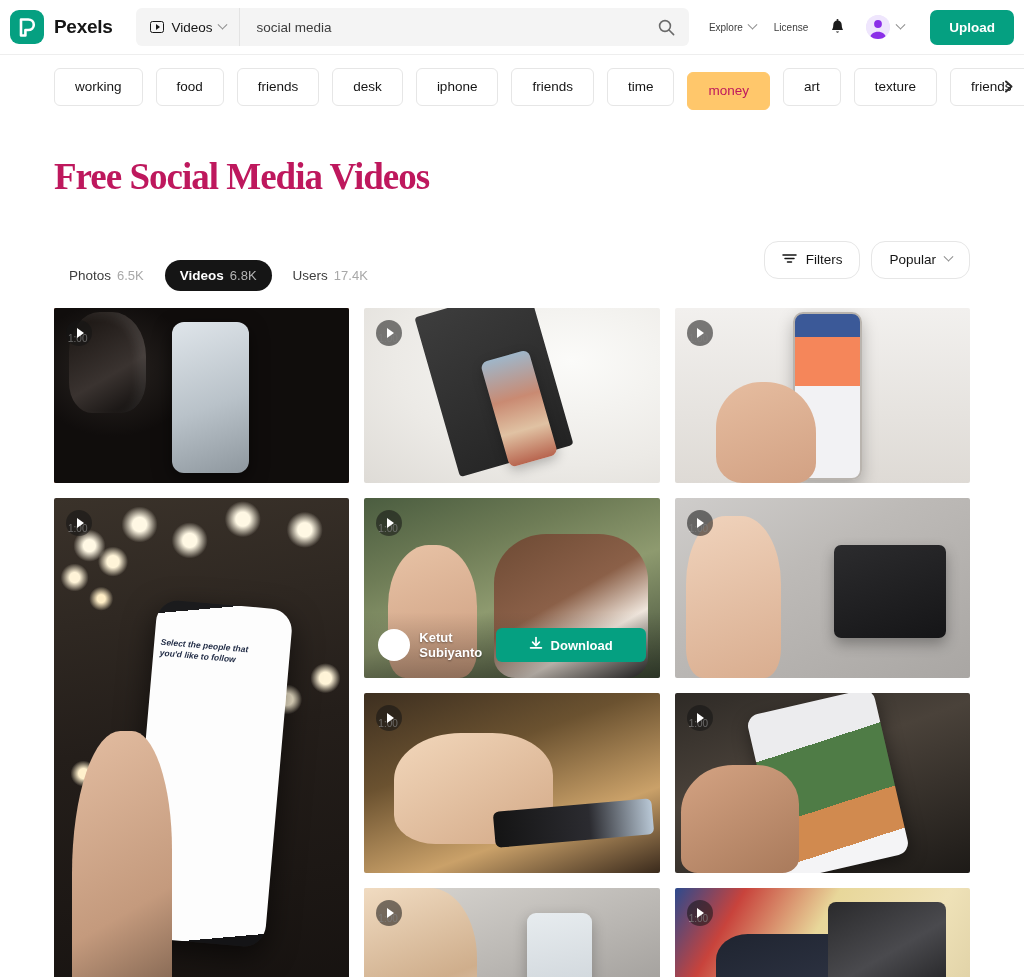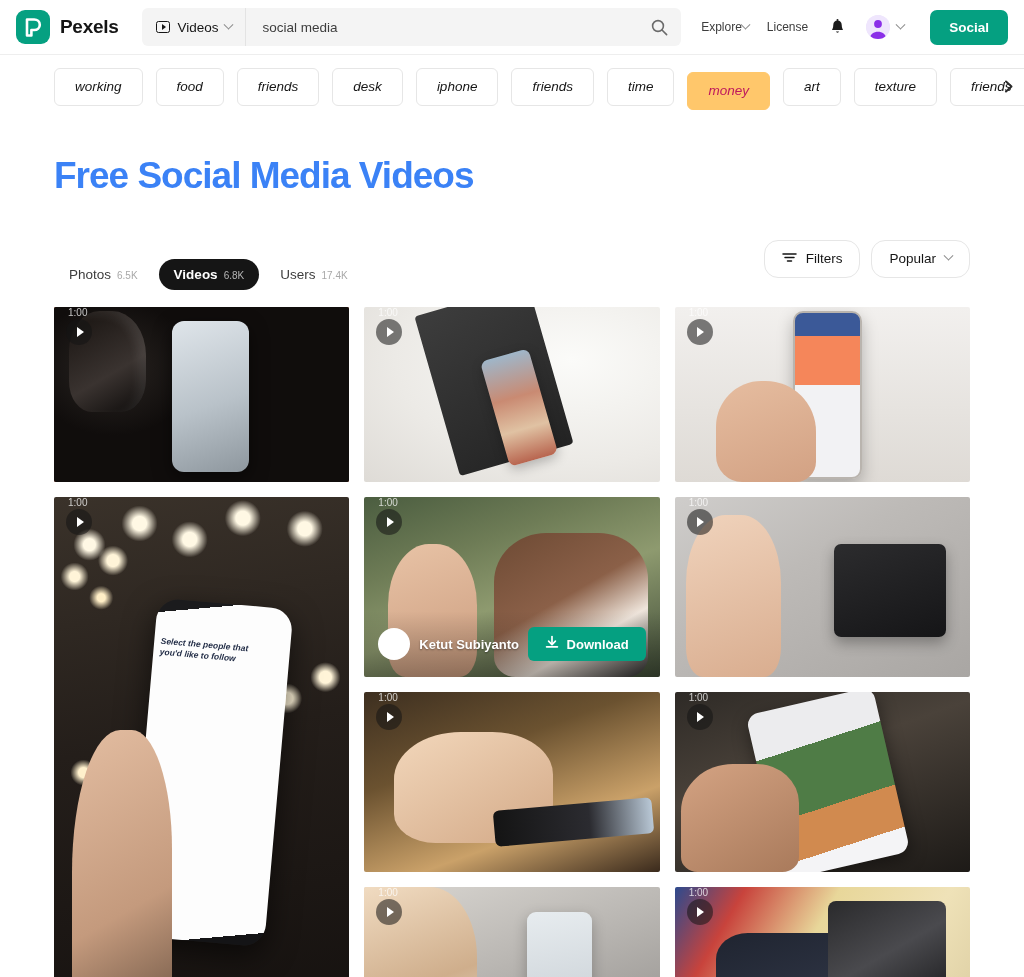--- a/index.html
+++ b/index.html
@@ -7,21 +7,21 @@
     width: 1024px; height: 977px;
     font-family: "Liberation Sans", sans-serif;
     background: #ffffff; color: #151515;
     overflow: hidden;
   }
 
   
   .header {
     height: 55px; width: 1024px;
     display: flex; align-items: center;
-    padding: 0 16px;
+    padding: 0 10px;
     border-bottom: 1px solid #eeeeee;
     background: #fff;
     position: relative;
   }
   .brand { display: flex; align-items: center; gap: 10px; flex: 0 0 auto; }
   .logo-sq {
     width: 34px; height: 34px; border-radius: 9px;
     background: #05A081;
     display: flex; align-items: center; justify-content: center;
   }
@@ -54,71 +54,71 @@
     flex: 1 1 auto; border: 0; outline: 0; background: transparent;
     font-family: "Liberation Sans", sans-serif; font-size: 13.5px; color: #3d3d3d;
     padding: 0 12px 0 16px; height: 38px;
   }
   .search-btn {
     width: 44px; height: 38px; border: 0; background: transparent; cursor: pointer;
     display: flex; align-items: center; justify-content: center;
   }
 
   .nav { display: flex; align-items: center; gap: 18px; flex: 0 0 auto; }
-  .nav-link { font-size: 12px; color: #3d3d3d; cursor: pointer; display: flex; align-items: center; gap: 0; white-space: nowrap; }
+  .nav-link { font-size: 10px; color: #3d3d3d; cursor: pointer; display: flex; align-items: center; gap: 6px; white-space: nowrap; }
   .bell { width: 22px; height: 22px; display: flex; align-items: center; justify-content: center; cursor: pointer; }
   .avatar-grp { display: flex; align-items: center; gap: 7px; cursor: pointer; }
   .avatar {
     width: 24px; height: 24px; border-radius: 50%;
     background: #ede4fb; display: flex; align-items: flex-end; justify-content: center; overflow: hidden;
   }
   .upload-btn {
     margin-left: 8px; background: #05A081; color: #fff; border: 0;
     border-radius: 7px; height: 35px; padding: 0 19px;
     font-size: 13.5px; font-weight: 600; cursor: pointer;
     font-family: "Liberation Sans", sans-serif;
   }
 
   
   .tagbar {
     height: 63px; display: flex; align-items: center;
-    padding: 0 54px; gap: 13px; position: relative; overflow: hidden; font-style: italic;
+    padding: 0 54px; gap: 13px; position: relative; overflow: hidden;
   }
   .pill {
     height: 38px; padding: 0 20px; border-radius: 6px;
     border: 1px solid #e6e6e6; background: #fff;
     display: flex; align-items: center; justify-content: center;
     font-size: 13.5px; color: #151515; cursor: pointer; white-space: nowrap;
     flex: 0 0 auto;
   }
   .pill.active { background: #FFC76B; border-color: #FFC76B; color: #be185d; margin-top: 8px; }
   .tag-next {
     position: absolute; right: 6px; top: 50%; transform: translateY(-50%);
     width: 20px; height: 20px; display: flex; align-items: center; justify-content: center;
     cursor: pointer; z-index: 5;
   }
 
   
   .main { padding: 0 54px; }
   .page-title {
     font-size: 37px; font-weight: 700; letter-spacing: -1px;
-    color: #3b82f6; margin-top: 37px;
+    color: #be185d; margin-top: 37px; font-family: Liberation Serif, serif;
   }
 
   .subbar {
     display: flex; align-items: center; justify-content: space-between;
     margin-top: 30px; margin-bottom: 17px;
   }
   .tabs { display: flex; align-items: center; gap: 6px; }
   .tab {
     display: flex; align-items: baseline; gap: 6px;
     padding: 8px 15px; border-radius: 20px; cursor: pointer;
     font-size: 13.5px; color: #3d3d3d; margin-top: 32px;
   }
-  .tab .cnt { font-size: 10px; color: #a8a8a8; }
+  .tab .cnt { font-size: 13px; color: #a8a8a8; }
   .tab.active { background: #151515; color: #fff; font-weight: 600; }
   .tab.active .cnt { color: #b5b5b5; font-weight: 400; }
 
   .controls { display: flex; align-items: center; gap: 11px; }
   .ctrl-btn {
     height: 38px; padding: 0 17px; border: 1px solid #e6e6e6; border-radius: 14px;
     background: #fff; display: flex; align-items: center; gap: 9px;
     font-size: 13.5px; color: #151515; cursor: pointer;
     font-family: "Liberation Sans", sans-serif;
   }
@@ -134,38 +134,38 @@
     width: 26px; height: 26px; border-radius: 50%;
     background: rgba(20,20,20,.55);
     display: flex; align-items: center; justify-content: center;
   }
   .play-badge i {
     width: 0; height: 0; margin-left: 2px;
     border-left: 7px solid #fff;
     border-top: 5px solid transparent; border-bottom: 5px solid transparent;
   }
   .dur {
-    position: absolute; left: 14px; top: 0; z-index: 3;
+    position: absolute; left: 14px; top: 25px; z-index: 3;
     font-size: 10px; color: rgba(255,255,255,.75);
   }
 
   .overlay-bar {
     position: absolute; left: 0; right: 0; bottom: 0; z-index: 5;
     height: 66px; display: flex; align-items: center;
     padding: 0 14px; justify-content: space-between;
     background: linear-gradient(to top, rgba(0,0,0,.30), rgba(0,0,0,0));
   }
   .author { display: flex; align-items: center; gap: 9px; }
   .author-av {
     width: 32px; height: 32px; border-radius: 50%; background: #fff; flex: 0 0 auto;
   }
   .author-name { color: #fff; font-size: 13px; font-weight: 700; text-shadow: 0 1px 2px rgba(0,0,0,.4); }
   .dl-btn {
     background: #05A081; color: #fff; border: 0; border-radius: 6px;
-    height: 34px; padding: 0 17px; display: flex; align-items: center; gap: 8px;
+    height: 34px; padding: 0 33px; display: flex; align-items: center; gap: 8px;
     font-size: 13px; font-weight: 600; cursor: pointer;
     font-family: "Liberation Sans", sans-serif;
   }
 
   
   .ph { position: relative; overflow: hidden; }
 
   .ph-shoes { height: 175px;
     background:
       radial-gradient(ellipse 40% 55% at 20% 35%, #2a2522 0%, #100d0c 70%),
@@ -330,21 +330,21 @@
     <span class="avatar-grp">
       <span class="avatar">
         <svg width="24" height="24" viewBox="0 0 24 24" aria-hidden="true">
           <circle cx="12" cy="12" r="12" fill="#efe6fd"></circle>
           <circle cx="12" cy="9" r="3.9" fill="#8b2fe8"></circle>
           <path d="M3.6 24c.6-4.7 4.2-7.2 8.4-7.2s7.8 2.5 8.4 7.2z" fill="#8b2fe8"></path>
         </svg>
       </span>
       <span class="chev"></span>
     </span>
-    <button class="upload-btn">Social</button>
+    <button class="upload-btn">Upload</button>
   </div>
 </div>
 
 <div class="tagbar" id="tagbar">
   <div class="pill">
       <span>working</span>
     </div>
     <div class="pill">
       <span>food</span>
     </div>

